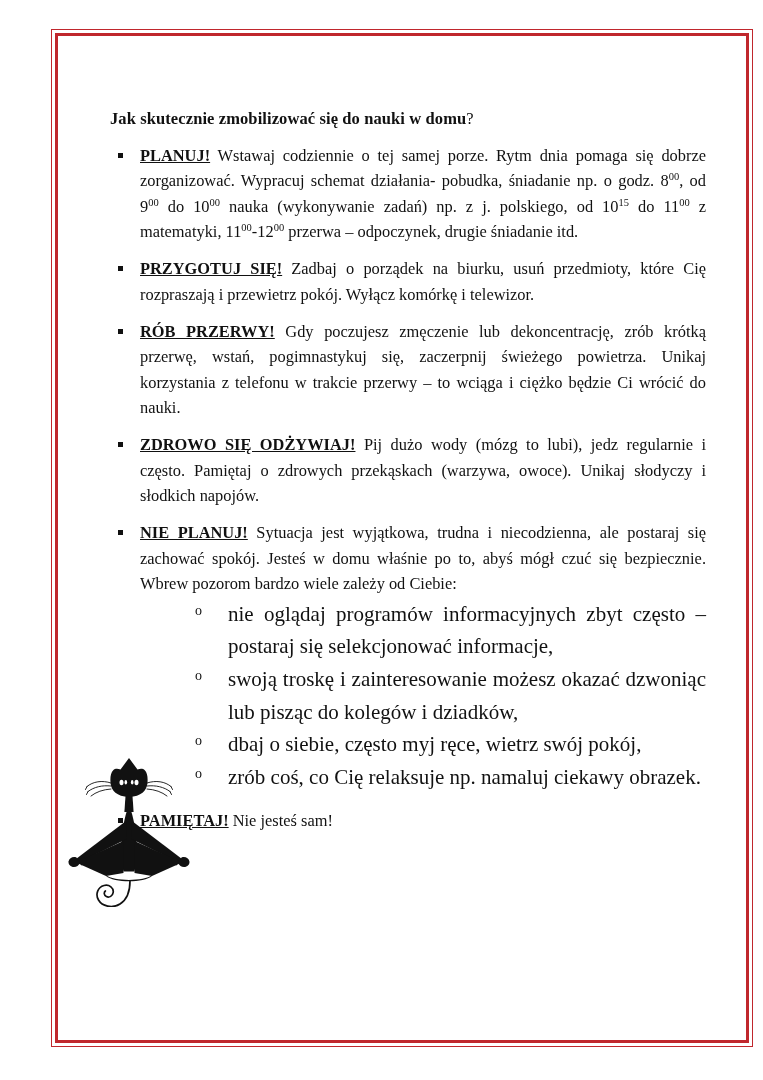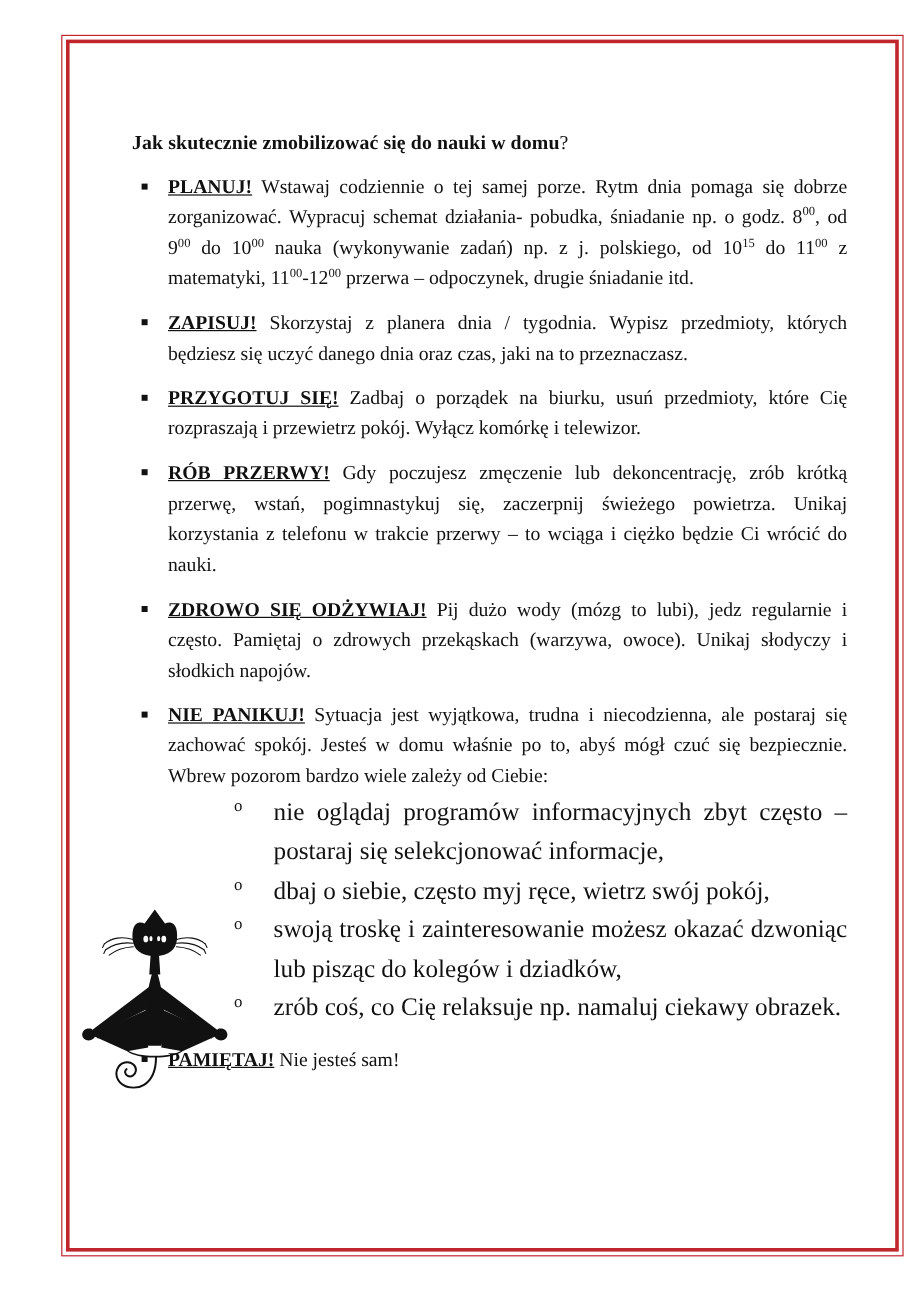--- a/index.html
+++ b/index.html
@@ -150,34 +150,33 @@
   </div>
 
   <div class="content">
 
     <h1 class="doc-heading"><span>Jak skutecznie zmobilizować się do nauki w domu</span><span class="q">?</span></h1>
 
     <ul class="tips">
 
       <li><span class="lead">PLANUJ!</span><span> Wstawaj codziennie o tej samej porze. Rytm dnia pomaga się dobrze zorganizować. Wypracuj schemat działania- pobudka, śniadanie np. o godz. 8</span><sup>00</sup><span>, od 9</span><sup>00</sup><span> do 10</span><sup>00</sup><span> nauka (wykonywanie zadań) np. z j. polskiego, od 10</span><sup>15</sup><span> do 11</span><sup>00</sup><span> z matematyki, 11</span><sup>00</sup><span>-12</span><sup>00</sup><span> przerwa – odpoczynek, drugie śniadanie itd.</span></li>
 
-      <li><span class="lead">ZAPISUJ!</span><span> Skorzystaj z planera dnia / tygodnia. Wypisz przedmioty, których będziesz się uczyć danego dnia oraz czas, jaki na to przeznaczasz.</span></li>
 
       <li><span class="lead">PRZYGOTUJ SIĘ!</span><span> Zadbaj o porządek na biurku, usuń przedmioty, które Cię rozpraszają i przewietrz pokój. Wyłącz komórkę i telewizor.</span></li>
 
       <li><span class="lead">RÓB PRZERWY!</span><span> Gdy poczujesz zmęczenie lub dekoncentrację, zrób krótką przerwę, wstań, pogimnastykuj się, zaczerpnij świeżego powietrza. Unikaj korzystania z telefonu w trakcie przerwy – to wciąga i ciężko będzie Ci wrócić do nauki.</span></li>
 
       <li><span class="lead">ZDROWO SIĘ ODŻYWIAJ!</span><span> Pij dużo wody (mózg to lubi), jedz regularnie i często. Pamiętaj o zdrowych przekąskach (warzywa, owoce). Unikaj słodyczy i słodkich napojów.</span></li>
 
-      <li><span class="lead">NIE PANIKUJ!</span><span> Sytuacja jest wyjątkowa, trudna i niecodzienna, ale postaraj się zachować spokój. Jesteś w domu właśnie po to, abyś mógł czuć się bezpiecznie. Wbrew pozorom bardzo wiele zależy od Ciebie:</span>
+      <li><span class="lead">NIE PLANUJ!</span><span> Sytuacja jest wyjątkowa, trudna i niecodzienna, ale postaraj się zachować spokój. Jesteś w domu właśnie po to, abyś mógł czuć się bezpiecznie. Wbrew pozorom bardzo wiele zależy od Ciebie:</span>
 
         <ul class="sublist">
           <li>nie oglądaj programów informacyjnych zbyt często – postaraj się selekcjonować informacje,</li>
+          <li>swoją troskę i zainteresowanie możesz okazać dzwoniąc lub pisząc do kolegów i dziadków,</li>
           <li>dbaj o siebie, często myj ręce, wietrz swój pokój,</li>
-          <li>swoją troskę i zainteresowanie możesz okazać dzwoniąc lub pisząc do kolegów i dziadków,</li>
           <li>zrób coś, co Cię relaksuje np. namaluj ciekawy obrazek.</li>
         </ul>
       </li>
 
       <li class="last-item"><span class="lead">PAMIĘTAJ!</span><span class="tail"> Nie jesteś sam!</span></li>
 
     </ul>
   </div>
 
   <div class="cat-illustration">

